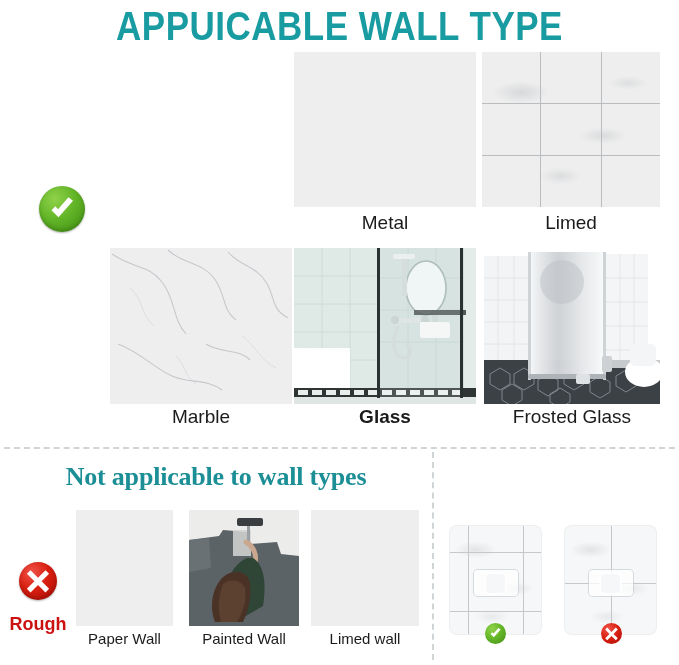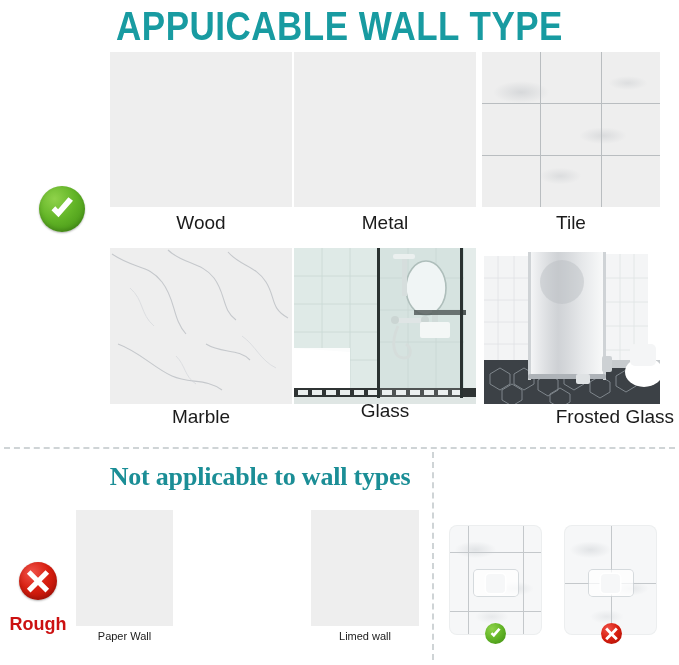--- a/index.html
+++ b/index.html
@@ -150,24 +150,23 @@
     border-left: 2px dashed #cfd4d6;
   }
 
   
   .nowall-title {
     position: absolute; left: 0; top: 462px; width: 432px;
     text-align: center;
     font-family: "Liberation Serif", serif;
     font-weight: bold; font-size: 26px; color: #1b8e96;
     letter-spacing: -.2px;
-    margin-left: 44px;
   }
   .bot-swatch .cap {
-    font-size: 11px; color: #1b1b1b;
+    font-size: 15px; color: #1b1b1b;
   }
 
   
   .warn-wrap {
     position: absolute; left: 480px; top: 466px; width: 196px;
     display: flex; align-items: flex-start; gap: 8px;
   }
   .warn-text {
     font-size: 17px; color: #e3201c; line-height: 21px;
     font-family: "Liberation Sans", sans-serif;
@@ -210,39 +209,35 @@
   <div class="main-title">APPUICABLE WALL TYPE</div>
 
   <div class="smooth-block">
     <span class="circle-icon green">
       <svg width="46" height="46" viewBox="0 0 46 46">
         <path d="M12.5 24.2 L19.5 31.2 L34 14.8 L29.4 11.2 L19.1 23.3 L16.3 20.3 Z" fill="#ffffff"></path>
       </svg>
     </span>
   </div>
 
-  <div class="swatch" style="left:110px;top:52px;width:182px;height:155px;">
-    <div class="thumb tex-wood"></div>
-    <div class="cap" style="top:160px;">Wood</div>
-  </div>
 
   <div class="swatch" style="left:294px;top:52px;width:182px;height:155px;">
     <div class="thumb tex-metal"></div>
     <div class="cap" style="top:160px;">Metal</div>
   </div>
 
   <div class="swatch" style="left:482px;top:52px;width:178px;height:155px;">
     <div class="thumb tex-tile">
       <div class="veins"></div>
       <div class="grout-v" style="left:58px;"></div>
       <div class="grout-v" style="left:119px;"></div>
       <div class="grout-h" style="top:51px;"></div>
       <div class="grout-h" style="top:103px;"></div>
     </div>
-    <div class="cap" style="top:160px;">Tile</div>
+    <div class="cap" style="top:160px;">Limed</div>
   </div>
 
   <div class="swatch" style="left:110px;top:248px;width:182px;height:156px;">
     <div class="thumb tex-marble">
       <svg width="182" height="156" viewBox="0 0 182 156" style="position:absolute;inset:0;">
         <g fill="none" stroke="#b8bcc1" stroke-width="1.1" opacity=".75">
           <path d="M2 6 C 26 22, 38 16, 52 34 C 66 52, 62 70, 76 86"></path>
           <path d="M58 2 C 72 16, 92 14, 104 30 C 116 46, 112 62, 126 72"></path>
           <path d="M118 4 C 130 18, 146 18, 156 34 C 166 50, 160 60, 178 70"></path>
           <path d="M8 96 C 30 104, 44 120, 62 128 C 80 136, 96 130, 112 142"></path>
@@ -306,21 +301,21 @@
             <rect x="130" y="142" width="10" height="5"></rect>
           <rect x="144" y="142" width="10" height="5"></rect>
             <rect x="158" y="142" width="10" height="5"></rect>
         </g>
         <rect x="0" y="149" width="182" height="7" fill="#dfe6e4"></rect>
         <rect x="83" y="0" width="3" height="150" fill="#2a3231"></rect>
         <rect x="166" y="0" width="3" height="150" fill="#2a3231"></rect>
         <rect x="86" y="0" width="80" height="150" fill="#ffffff" opacity=".16"></rect>
       </svg>
     </div>
-    <div class="cap" style="top:152px;">Glass</div>
+    <div class="cap" style="top:158px;font-weight:bold;">Glass</div>
   </div>
 
   <div class="swatch" style="left:484px;top:248px;width:176px;height:156px;">
     <div class="thumb tex-frost">
       <svg width="176" height="156" viewBox="0 0 176 156" style="position:absolute;inset:0;">
         <rect x="0" y="0" width="176" height="156" fill="#ffffff"></rect>
         <rect x="0" y="8" width="44" height="106" fill="#f3f4f5"></rect>
         <g stroke="#dfe2e4" stroke-width="0.8">
           <line x1="14" y1="8" x2="14" y2="114"></line>
             <line x1="30" y1="8" x2="30" y2="114"></line>
@@ -363,21 +358,21 @@
         <rect x="44" y="4" width="3" height="128" fill="#cfd3d6"></rect>
         <rect x="119" y="4" width="3" height="128" fill="#cfd3d6"></rect>
         <rect x="44" y="126" width="78" height="5" rx="2" fill="#aeb3b8"></rect>
         <rect x="122" y="112" width="54" height="8" fill="#c6cacd"></rect>
         <ellipse cx="160" cy="124" rx="19" ry="15" fill="#ffffff"></ellipse>
         <rect x="146" y="96" width="26" height="22" rx="5" fill="#f4f5f6"></rect>
         <rect x="118" y="108" width="10" height="16" rx="2" fill="#cdd1d4"></rect>
         <rect x="92" y="126" width="14" height="10" rx="2" fill="#dfe2e4"></rect>
       </svg>
     </div>
-    <div class="cap" style="top:158px;text-align:right;">Frosted Glass</div>
+    <div class="cap" style="top:158px;">Frosted Glass</div>
   </div>
 
   <div class="divider-h"></div>
   <div class="divider-v"></div>
 
   <div class="nowall-title">Not applicable to wall types</div>
 
   <div class="rough-block">
     <span class="circle-icon red">
       <svg width="38" height="38" viewBox="0 0 38 38">
@@ -386,20 +381,37 @@
       </svg>
     </span>
     <div class="rough-label">Rough</div>
   </div>
 
   <div class="swatch bot-swatch" style="left:76px;top:510px;width:97px;height:116px;">
     <div class="thumb tex-paper"></div>
     <div class="cap" style="top:120px;">Paper Wall</div>
   </div>
 
+  <div class="swatch bot-swatch" style="left:189px;top:510px;width:110px;height:116px;">
+    <div class="thumb tex-painted">
+      <svg width="110" height="116" viewBox="0 0 110 116" style="position:absolute;inset:0;">
+        <rect x="0" y="0" width="110" height="116" fill="#ececeb"></rect>
+        <path d="M0 30 L30 26 L34 20 L58 22 L62 34 L88 32 L92 44 L110 46 L110 116 L0 116 Z" fill="#5b6367"></path>
+        <path d="M0 30 L20 28 L22 58 L0 62 Z" fill="#6d7478" opacity=".8"></path>
+        <rect x="44" y="20" width="18" height="26" fill="#d5d6d4" opacity=".85"></rect>
+        <rect x="48" y="8" width="26" height="8" rx="2" fill="#3a3e41"></rect>
+        <rect x="58" y="16" width="3" height="18" fill="#9aa0a3"></rect>
+        <path d="M57 32 C 64 36, 68 44, 66 52" stroke="#c9a88f" stroke-width="5" fill="none" stroke-linecap="round"></path>
+        <path d="M64 48 C 74 54, 78 70, 74 96 L50 110 L38 96 C 34 72, 44 54, 58 48 Z" fill="#2f4536"></path>
+        <path d="M30 72 C 36 62, 50 58, 58 66 C 64 74, 62 96, 54 112 L26 112 C 20 96, 24 80, 30 72 Z" fill="#4a3326"></path>
+        <path d="M34 74 C 42 68, 52 70, 56 78 C 58 90, 54 102, 48 112 L32 112 C 28 98, 30 84, 34 74 Z" fill="#5c4030"></path>
+      </svg>
+    </div>
+    <div class="cap" style="top:120px;">Painted Wall</div>
+  </div>
 
   <div class="swatch bot-swatch" style="left:311px;top:510px;width:108px;height:116px;border-radius:12px;">
     <div class="thumb tex-limed"></div>
     <div class="cap" style="top:120px;">Limed wall</div>
   </div>
 
 
   <div class="joint-card" style="left:450px;top:526px;">
     <div class="veins"></div>
     <div class="jline v" style="left:18px;"></div>

